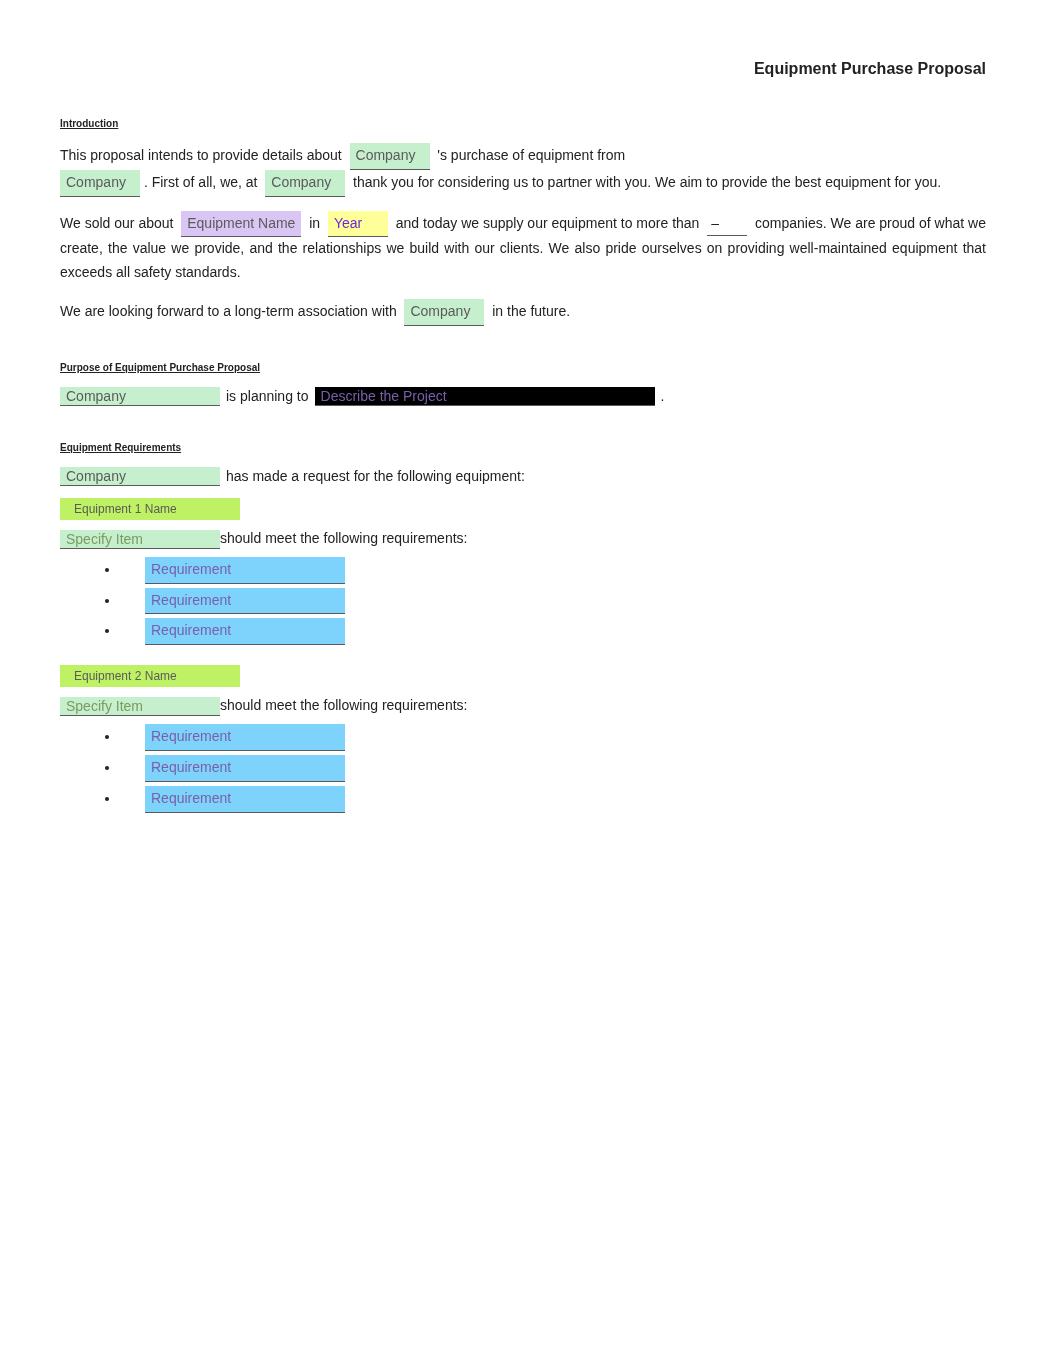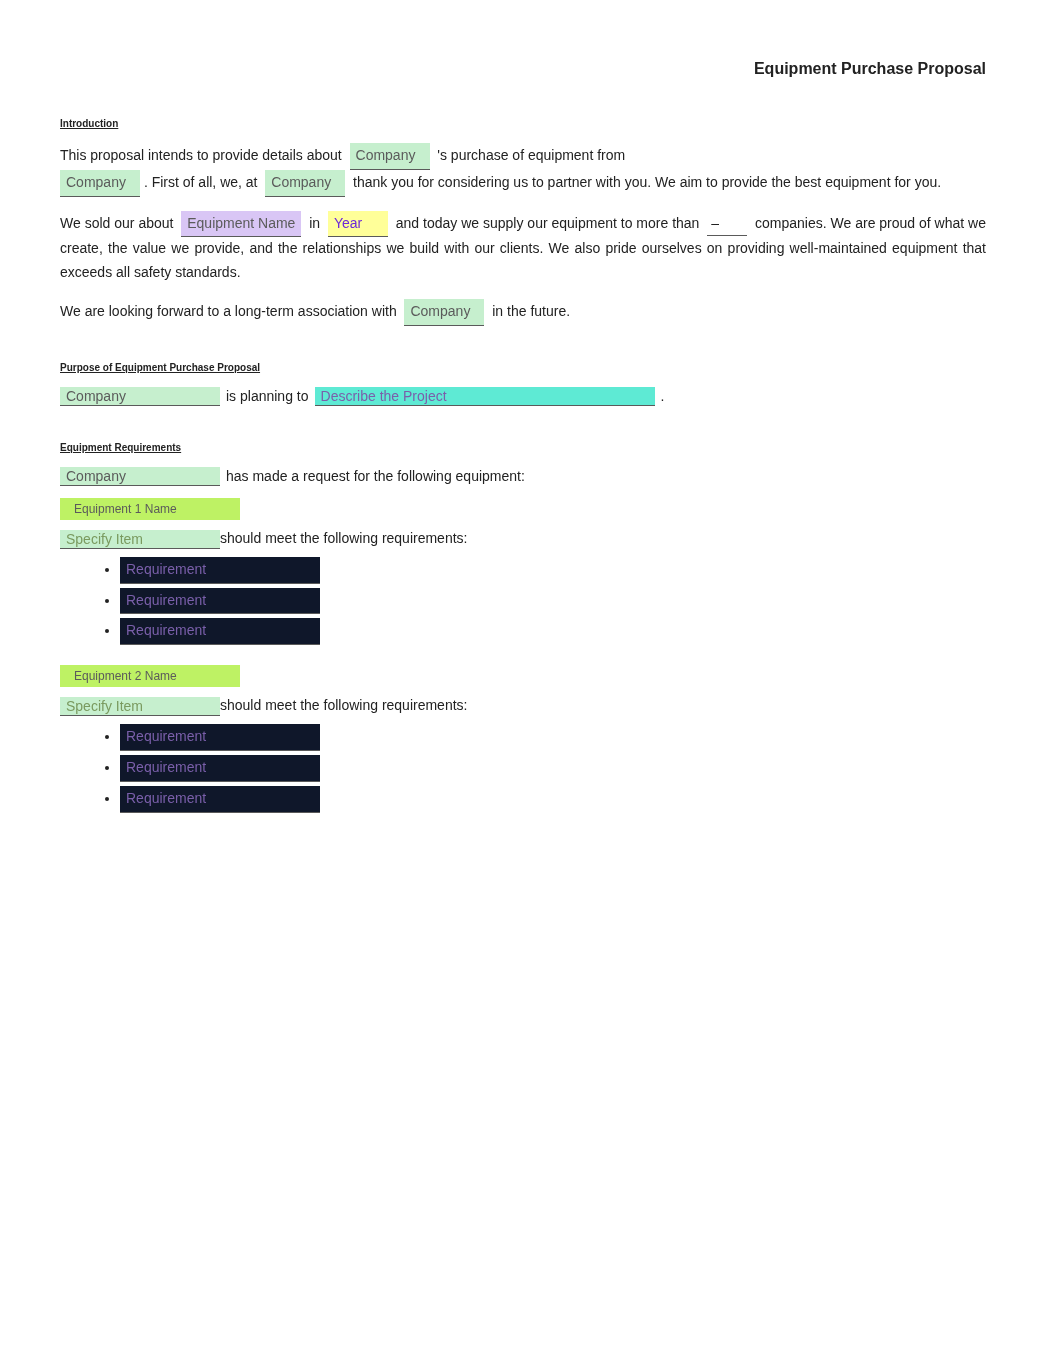--- a/index.html
+++ b/index.html
@@ -57,21 +57,21 @@
       display: inline-block;
       background-color: #d9c6f5;
       border-bottom: 1.5px solid #5a5a5a;
       padding: 1px 6px;
       min-width: 80px;
       color: #5b5b5b;
     }
 
     .field-purple-wide {
       display: inline-block;
-      background-color: #5eead4;
+      background-color: #000000;
       border-bottom: 1.5px solid #5a5a5a;
       padding: 1px 6px;
       min-width: 340px;
       color: #7a5faa;
     }
 
     .field-green-block {
       display: inline-block;
       background-color: #c6efce;
       border-bottom: 1.5px solid #5a5a5a;
@@ -132,25 +132,26 @@
       margin-top: 4px;
     }
 
     .requirements-list li {
       margin-bottom: 4px;
       line-height: 1.7;
     }
 
     .req-field {
       display: inline-block;
-      background-color: #0f172a;
+      background-color: #7dd3fc;
       border-bottom: 1.5px solid #5a5a5a;
       padding: 1px 6px;
       min-width: 200px;
       color: #7a5faa;
+      margin-left: 25px;
     }
 
     .purpose-line {
       display: flex;
       align-items: center;
       gap: 6px;
       flex-wrap: nowrap;
     }
 
     .company-req-line {

